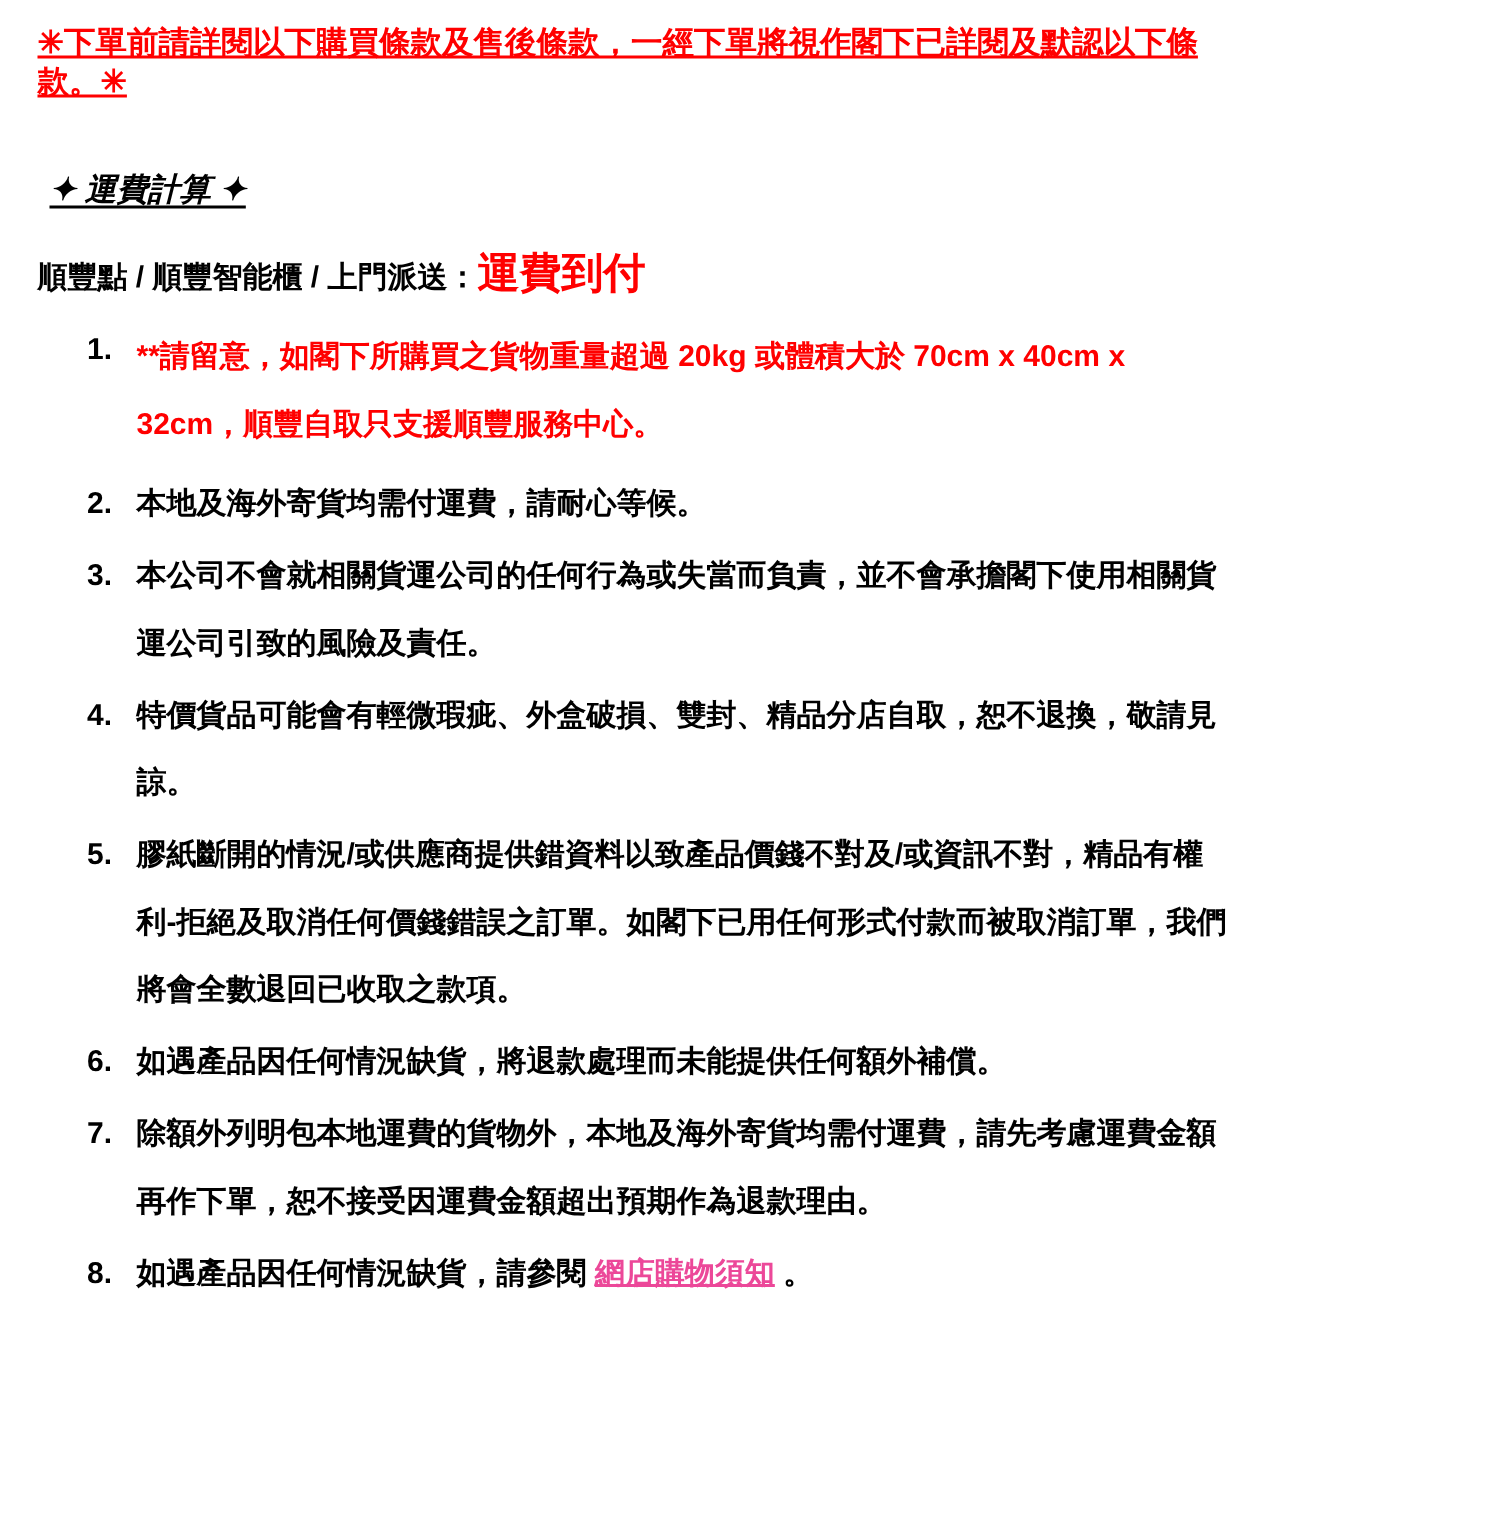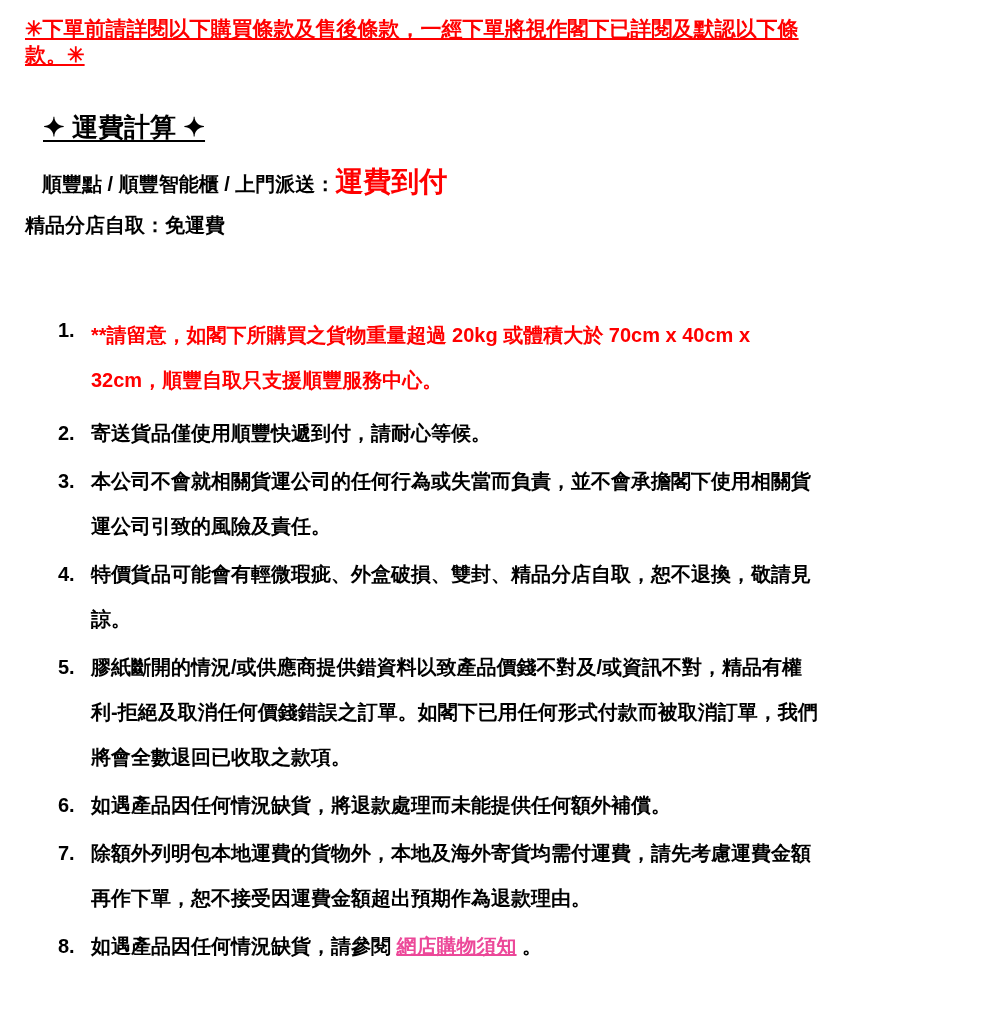--- a/index.html
+++ b/index.html
@@ -23,35 +23,36 @@
   
   .notice {
     color: #ff0000;
     font-size: 21px;
     line-height: 26px;
     text-decoration: underline;
     margin: 0 0 46px 0;
   }
   
   .section-heading {
-    font-size: 26px;
+    font-size: 21px;
     line-height: 26px;
-    margin: 18px;
+    margin: 8px;
+    font-style: italic;
   }
   .section-heading span {
     text-decoration: underline;
     text-underline-offset: 4px;
   }
   .heading-shipping { margin-bottom: 22px; }
   .heading-terms   { margin-bottom: 24px; }
   
   .methods-line {
     font-size: 20px;
     line-height: 40px;
-    margin: 0 0 6px 17px;
+    margin: 0 0 6px 0;
   }
   .methods-value {
     color: #ff0000;
     font-size: 28px;
   }
   .pickup-line {
     font-size: 20px;
     line-height: 30px;
     margin: 0 0 68px 0;
   }
@@ -89,35 +90,34 @@
 <body>
 
 <div class="page">
 
   <p class="notice">✳下單前請詳閱以下購買條款及售後條款，一經下單將視作閣下已詳閱及默認以下條款。✳</p>
 
   <h2 class="section-heading heading-shipping"><span>✦ 運費計算 ✦</span></h2>
 
   <p class="methods-line"><span>順豐點 / 順豐智能櫃 / 上門派送：</span><span class="methods-value">運費到付</span></p>
 
-  <p class="pickup-line">精品分店自取：免運費</p>
 
 
   <div class="terms-list">
 
     <div class="term-item">
       <span class="term-num">1.</span>
       <div class="term-content">
         <div class="red-note">**請留意，如閣下所購買之貨物重量超過 20kg 或體積大於 70cm x 40cm x 32cm，順豐自取只支援順豐服務中心。</div>
       </div>
     </div>
 
     <div class="term-item">
       <span class="term-num">2.</span>
-      <div class="term-content">寄送貨品僅使用順豐快遞到付，請耐心等候。</div>
+      <div class="term-content">本地及海外寄貨均需付運費，請耐心等候。</div>
     </div>
 
     <div class="term-item">
       <span class="term-num">3.</span>
       <div class="term-content">本公司不會就相關貨運公司的任何行為或失當而負責，並不會承擔閣下使用相關貨運公司引致的風險及責任。</div>
     </div>
 
     <div class="term-item">
       <span class="term-num">4.</span>
       <div class="term-content">特價貨品可能會有輕微瑕疵、外盒破損、雙封、精品分店自取，恕不退換，敬請見諒。</div>

